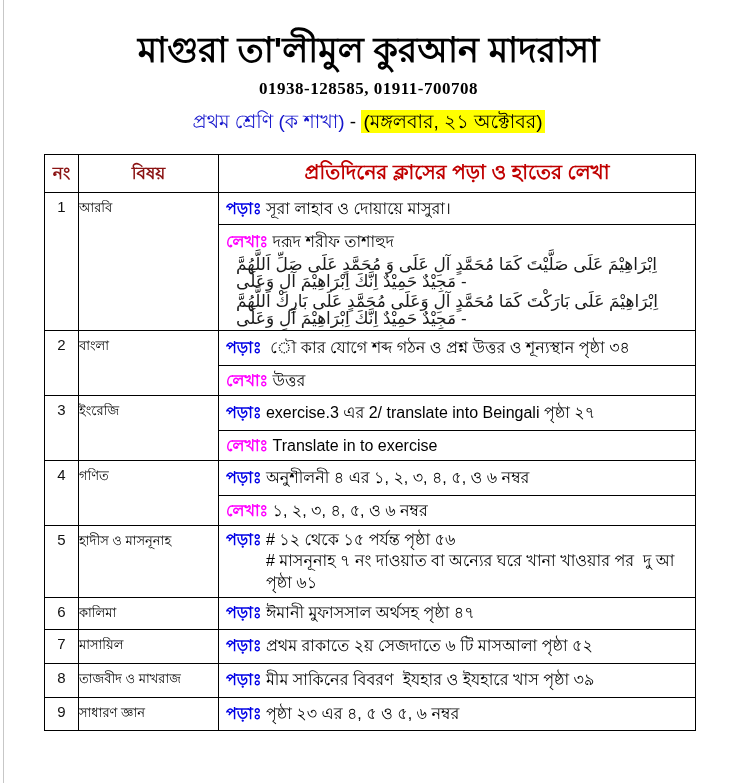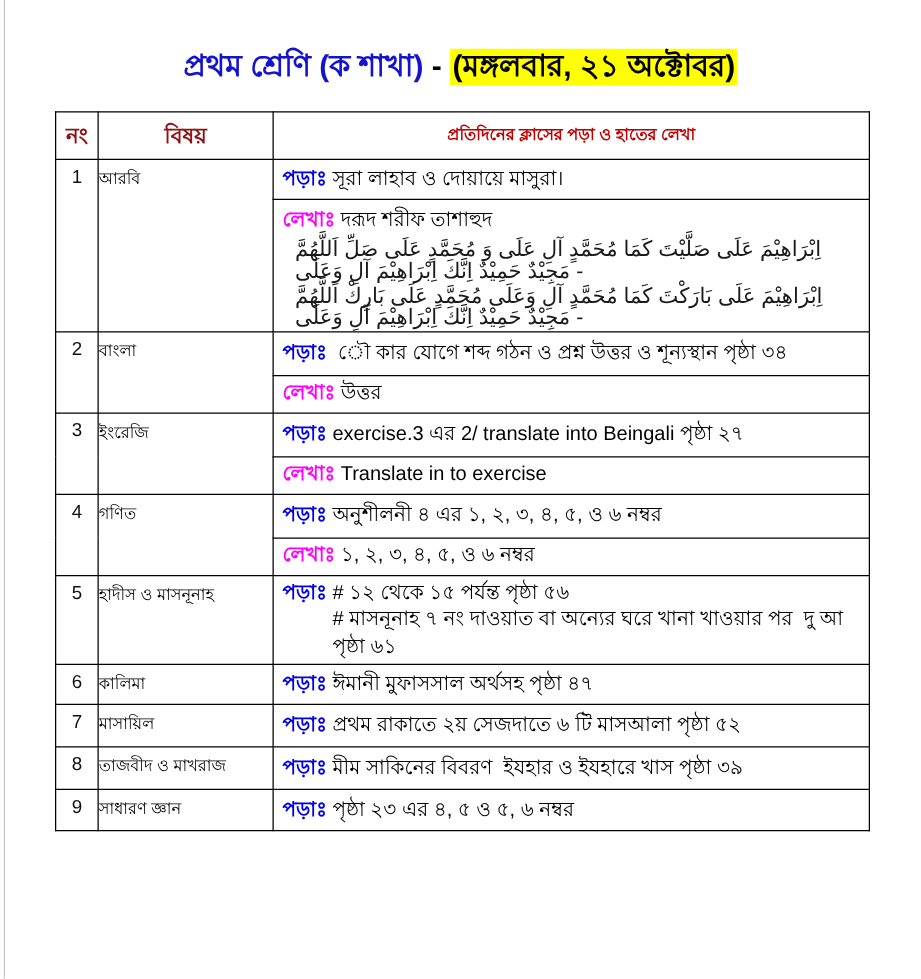--- a/index.html
+++ b/index.html
@@ -21,42 +21,42 @@
     letter-spacing: 0px;
   }
   .school-address {
     font-size: 16px; font-weight: 700; margin-top: 7px;
   }
   .school-phones {
     font-family: "Liberation Serif", "DejaVu Serif", serif;
     font-size: 17px; font-weight: 700; margin-top: 6px;
     letter-spacing: 0.5px;
   }
-  .class-line { font-size: 24px; font-weight: 700; margin-top: 8px; }
+  .class-line { font-size: 19px; font-weight: 400; margin-top: 8px; }
   .class-name { color: #1414cc; }
   .class-sep { color: #000; }
   .class-date { color: #000; background: #ffff00; padding: 1px 2px; }
 
   table.schedule {
     margin: 15px 0 0 44px;
     width: 651px;
     border-collapse: collapse;
     table-layout: fixed;
   }
   .schedule col.c-no { width: 34px; }
   .schedule col.c-subj { width: 140px; }
   .schedule col.c-det { width: 477px; }
   .schedule th, .schedule td {
     border: 1.5px solid #000;
     padding: 0;
     overflow: hidden;
   }
   .schedule th { font-weight: 700; height: 37px; vertical-align: middle; }
   th.h-no, th.h-subj { color: #8b1414; font-size: 17px; }
-  th.h-det { color: #c00000; font-size: 13px; }
+  th.h-det { color: #c00000; font-size: 20px; }
   td.no-cell {
     vertical-align: top; text-align: center;
     font-size: 15px; padding-top: 5px; color: #111;
   }
   td.subj-cell {
     vertical-align: top; text-align: left;
     font-size: 13px; font-weight: 400; padding-top: 5px;
   }
   td.det-cell { vertical-align: middle; padding: 3px 6px 3px 7px; font-size: 16px; }
   .cellline { white-space: pre-wrap; line-height: 1.35; }
@@ -72,20 +72,22 @@
   .r-h35 { height: 35px; } .r-h30 { height: 30px; }
   .r-h60 { height: 60px; } .r-h33 { height: 33px; }
   .r-h34 { height: 34px; }
 </style>
 </head>
 <body>
 
 <div class="page-edge-line"></div>
 
 <div class="header">
+  <div class="school-title">মাগুরা তা'লীমুল কুরআন মাদরাসা</div>
+  <div class="school-phones">01938-128585, 01911-700708</div>
   <div class="class-line">
     <span class="class-name">প্রথম শ্রেণি (ক শাখা)</span><span class="class-sep"> - </span><span class="class-date">(মঙ্গলবার, ২১ অক্টোবর)</span>
   </div>
 </div>
 
 <table class="schedule">
   <colgroup>
       <col class="c-no">
       <col class="c-subj">
       <col class="c-det">

